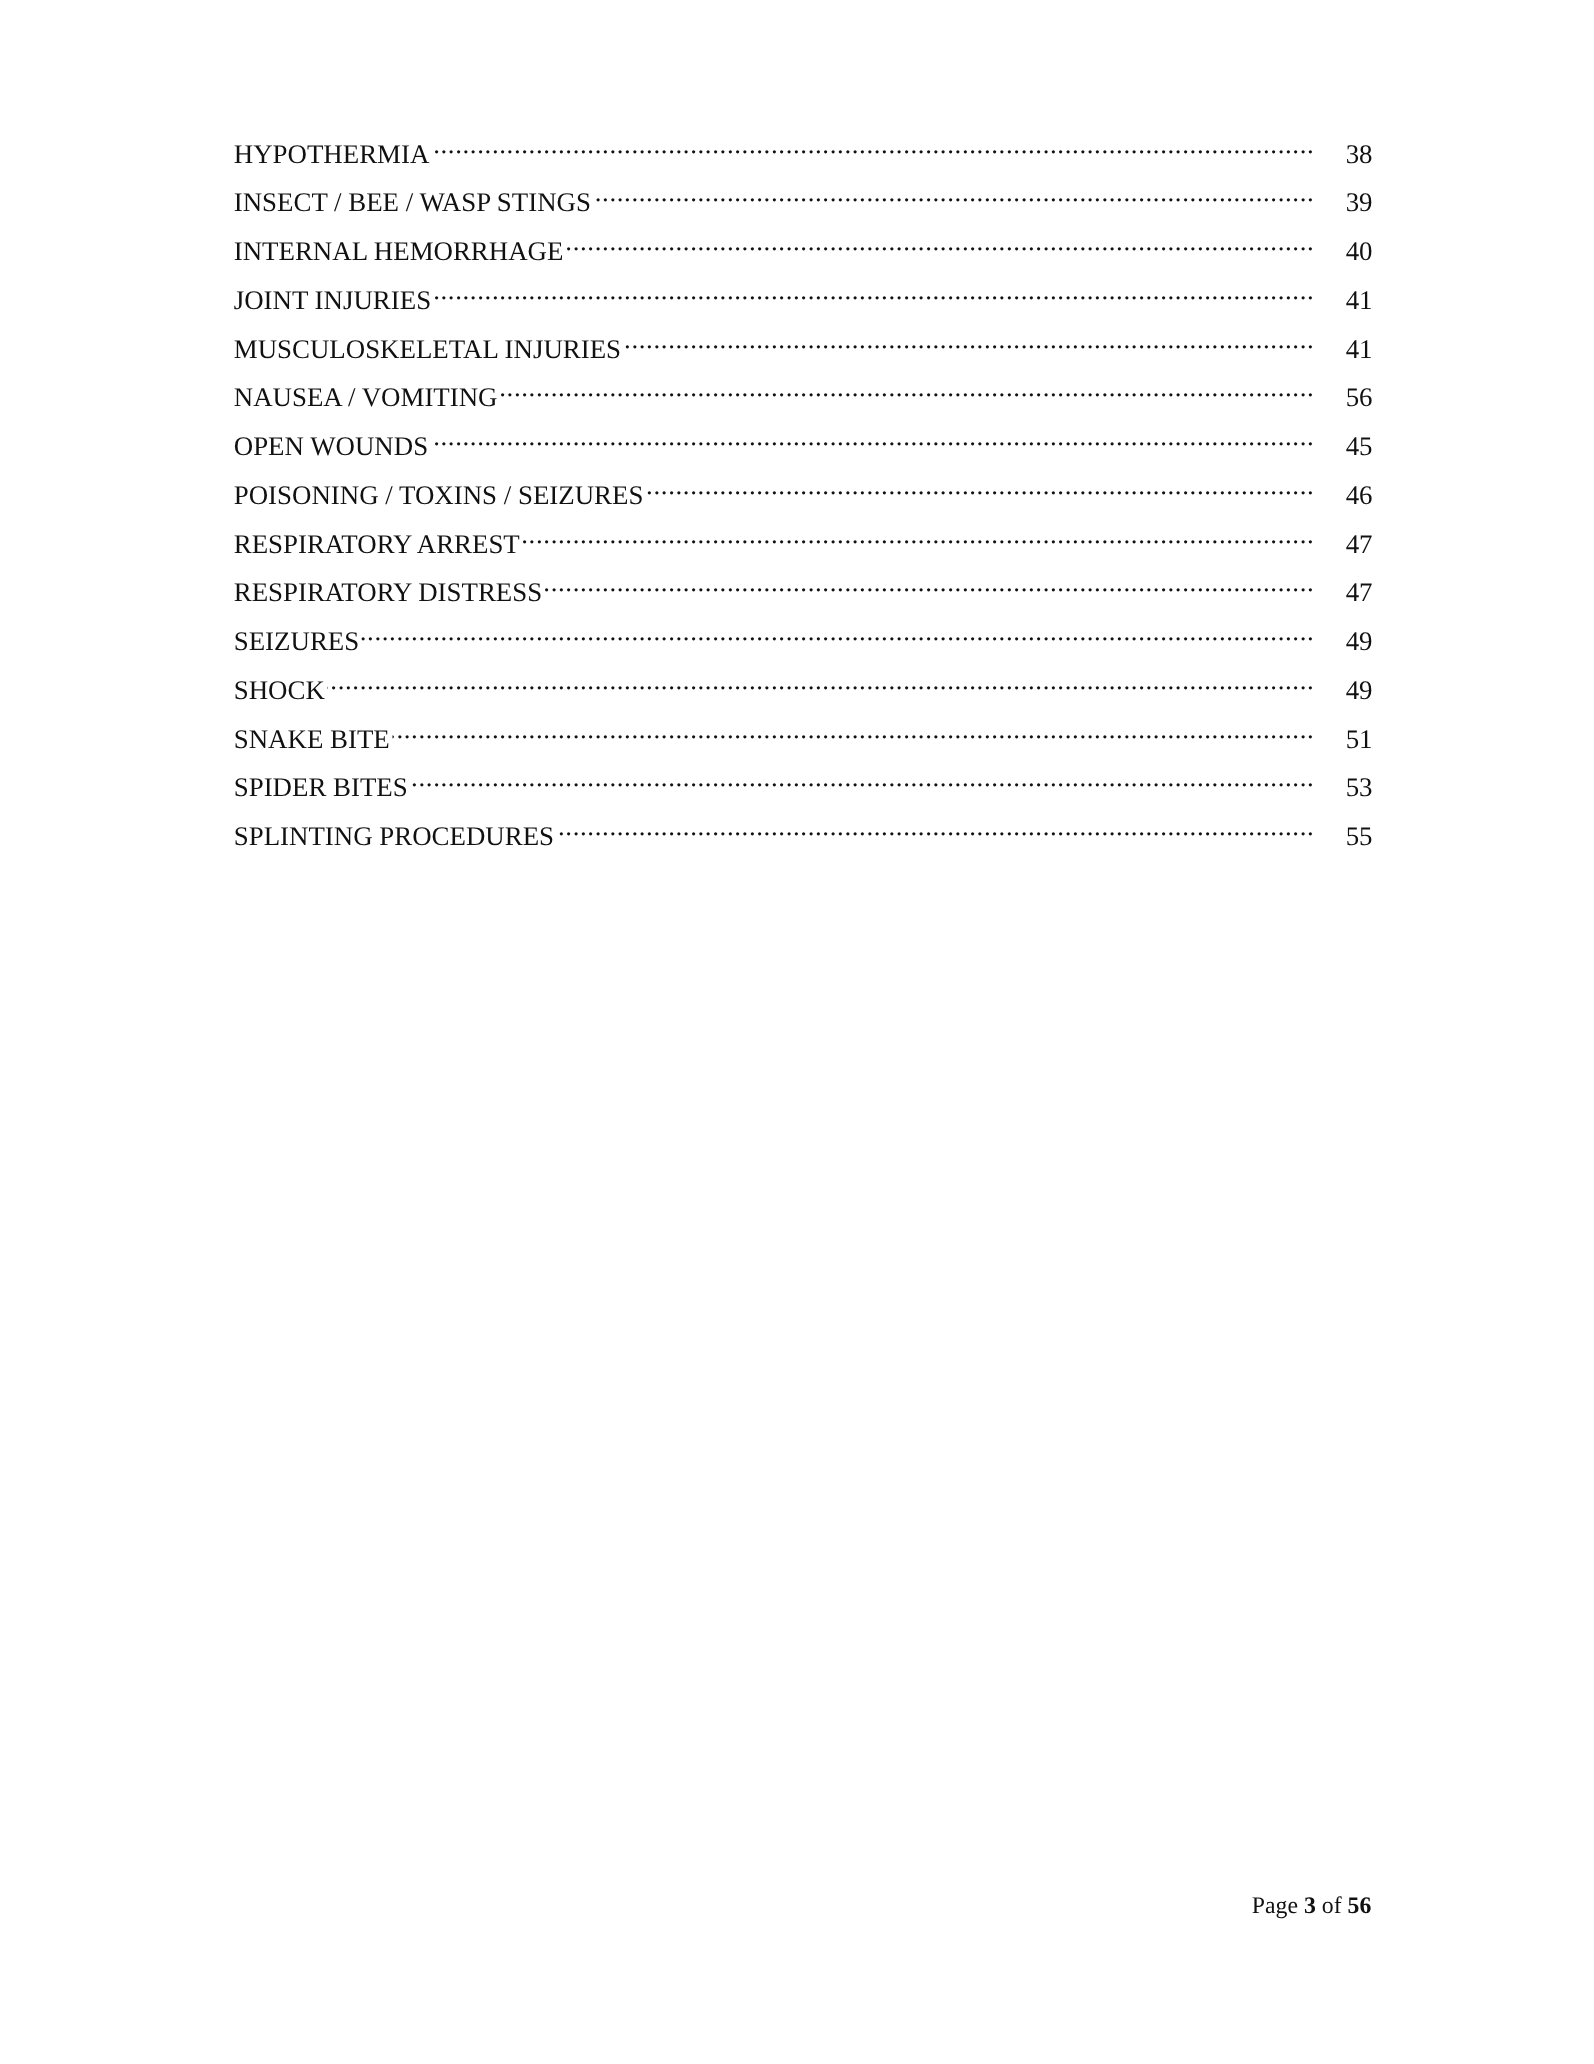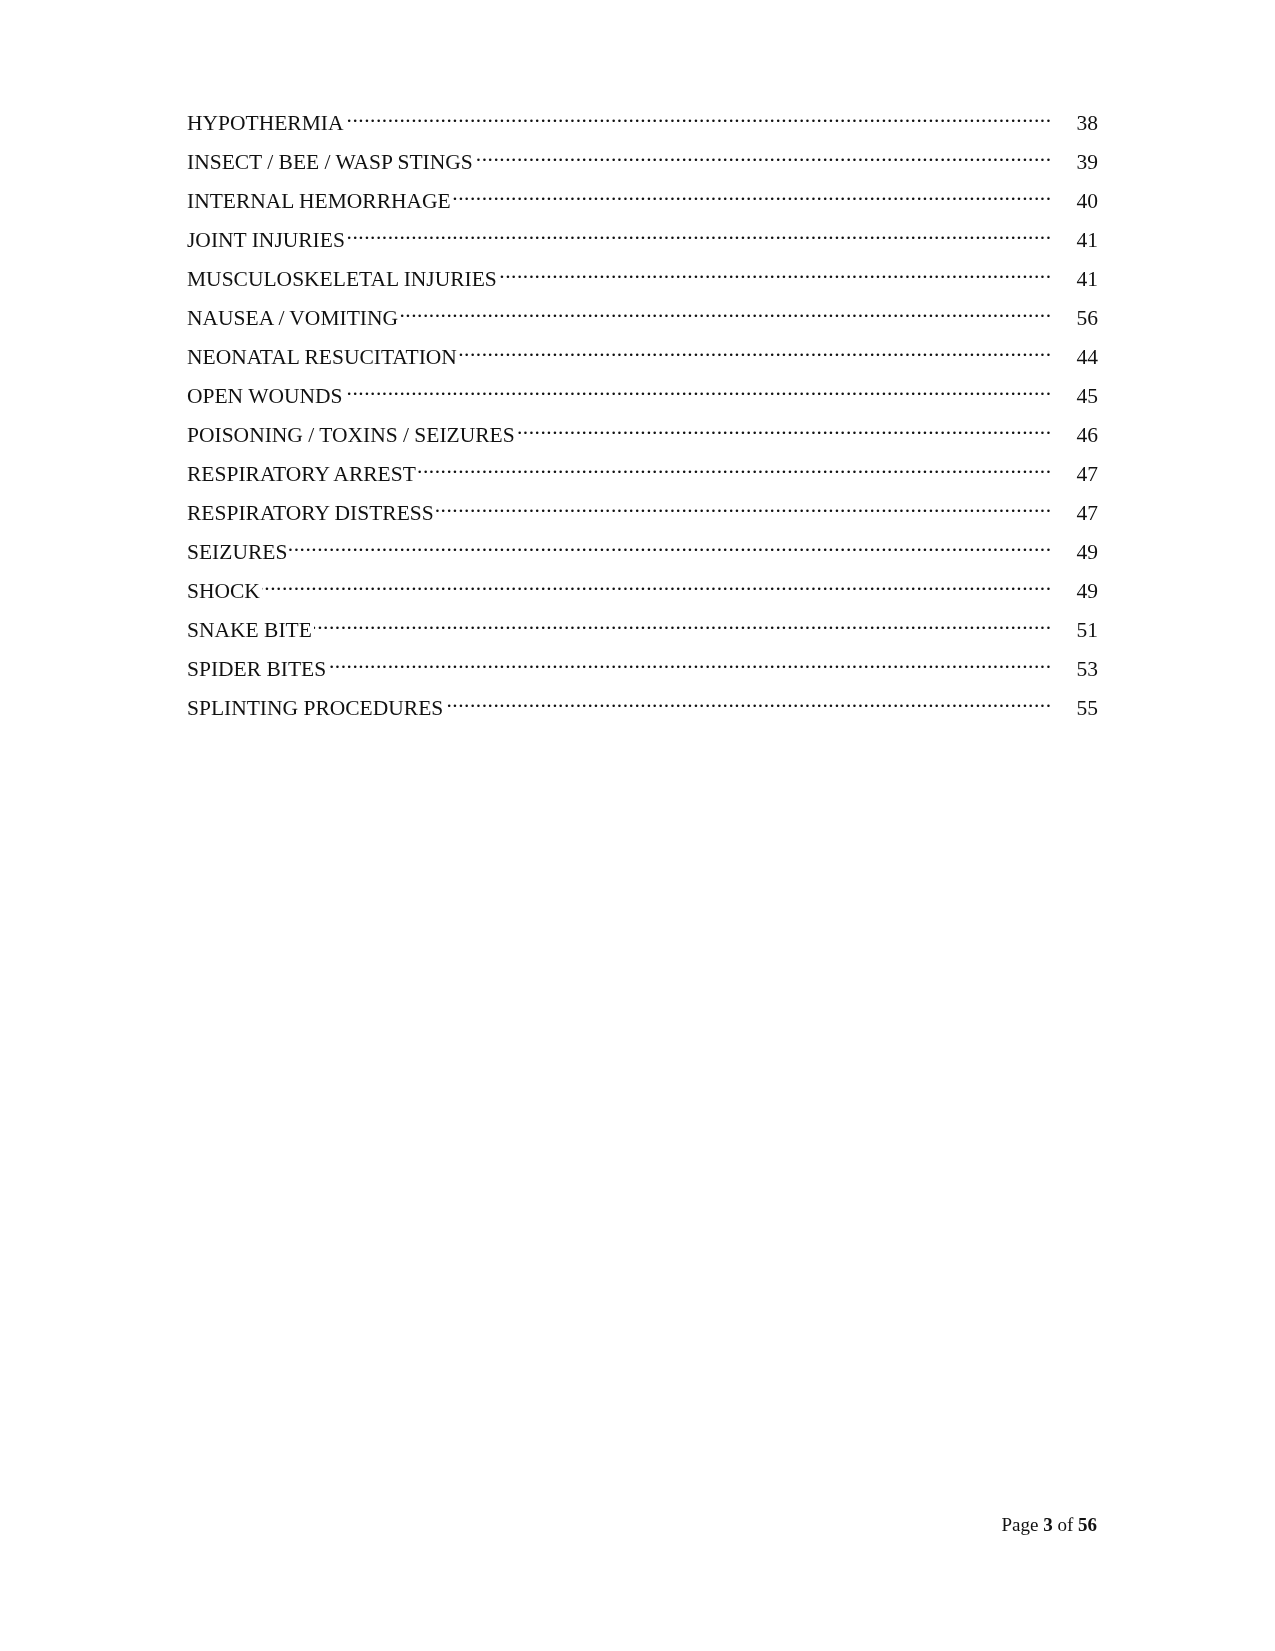--- a/index.html
+++ b/index.html
@@ -93,25 +93,20 @@
     <span class="toc-title">MUSCULOSKELETAL INJURIES</span>
     <span class="toc-leader"></span>
     <span class="toc-page">41</span>
   </div>
   <div class="toc-row">
     <span class="toc-title">NAUSEA / VOMITING</span>
     <span class="toc-leader"></span>
     <span class="toc-page">56</span>
   </div>
   <div class="toc-row">
-    <span class="toc-title">NEONATAL RESUCITATION</span>
-    <span class="toc-leader"></span>
-    <span class="toc-page">44</span>
-  </div>
-  <div class="toc-row">
     <span class="toc-title">OPEN WOUNDS</span>
     <span class="toc-leader"></span>
     <span class="toc-page">45</span>
   </div>
   <div class="toc-row">
     <span class="toc-title">POISONING / TOXINS / SEIZURES</span>
     <span class="toc-leader"></span>
     <span class="toc-page">46</span>
   </div>
   <div class="toc-row">

